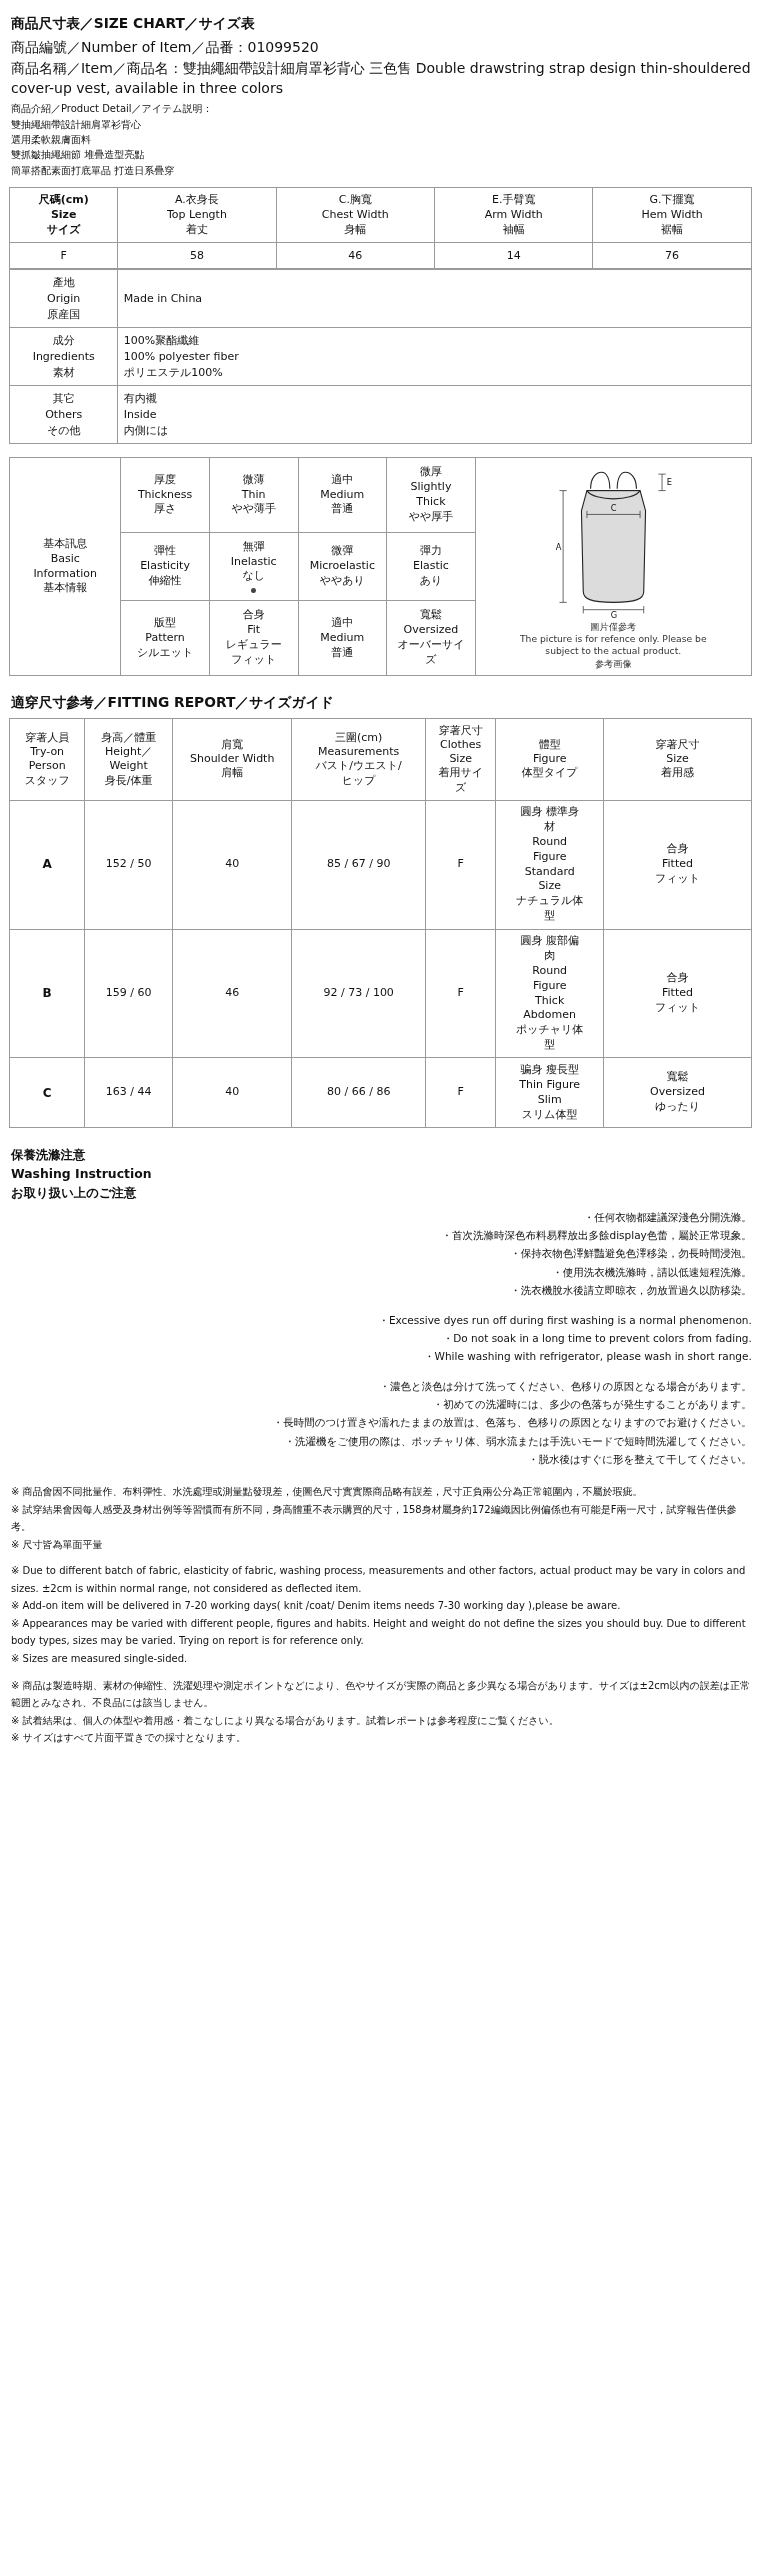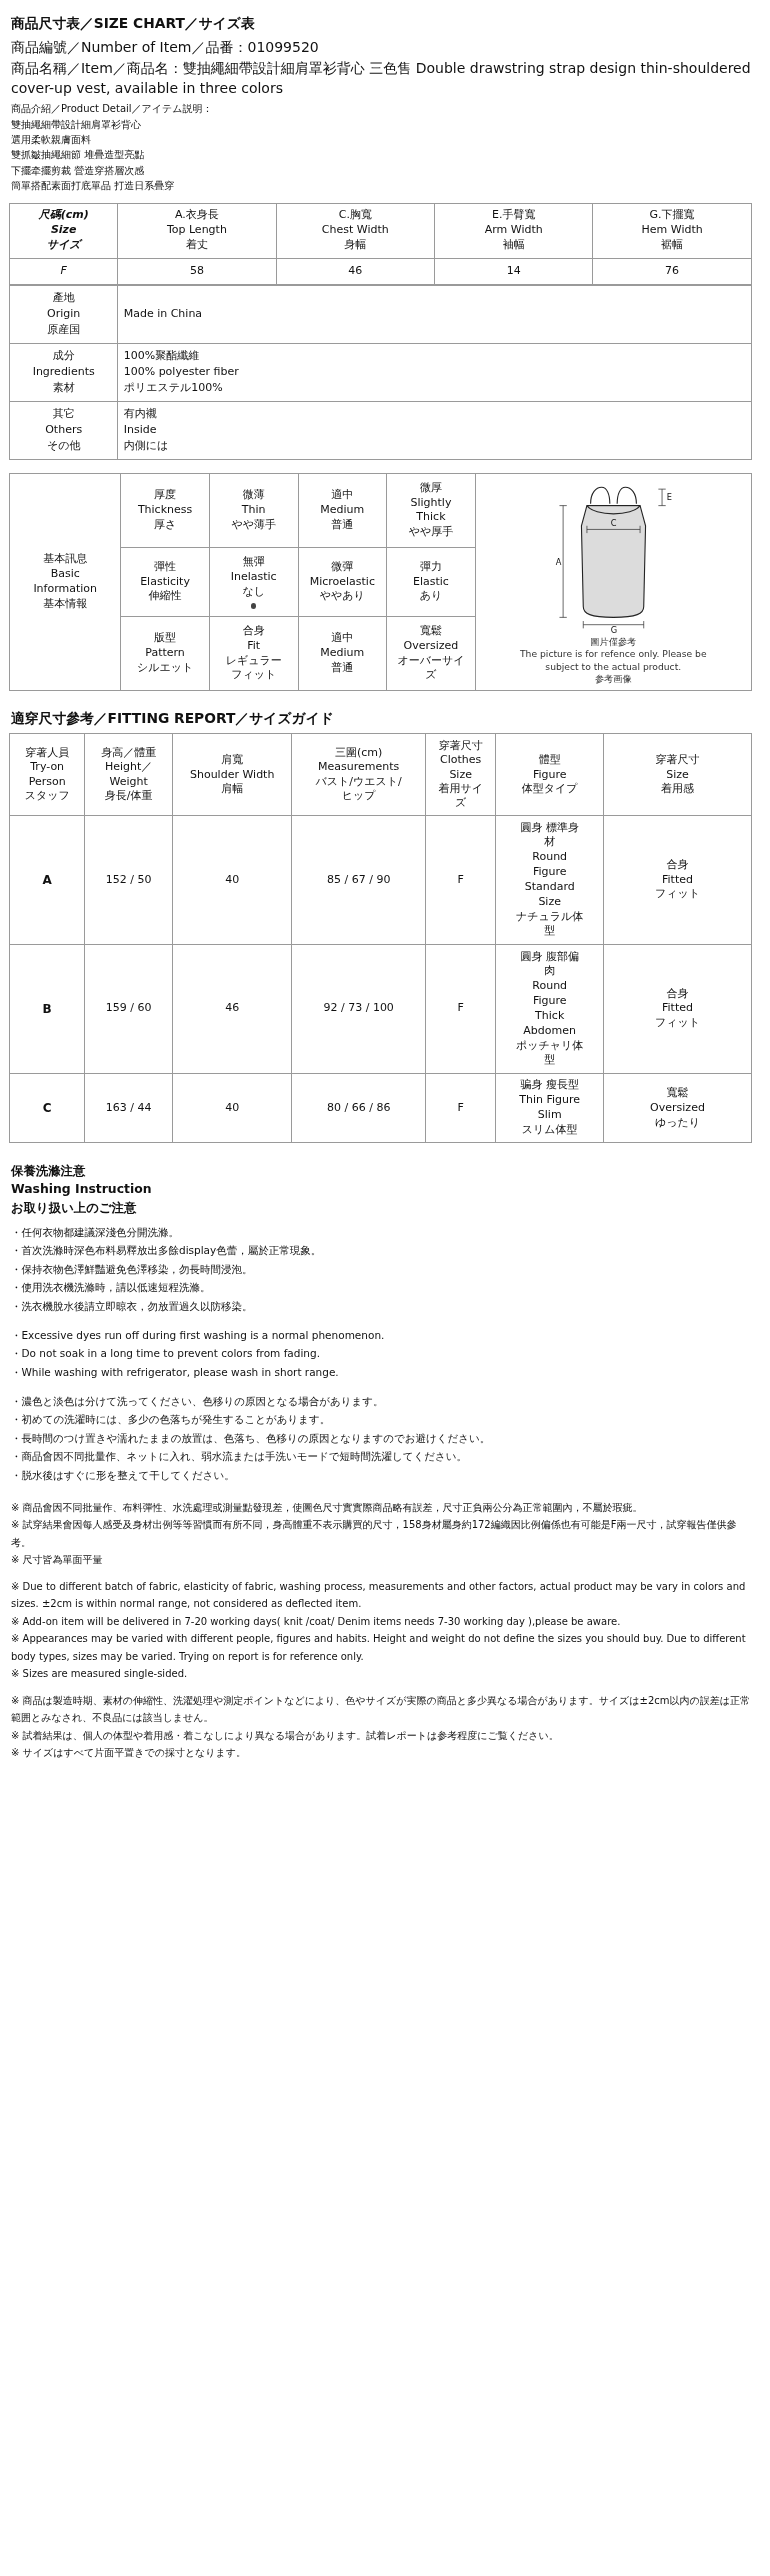--- a/index.html
+++ b/index.html
@@ -42,21 +42,21 @@
   }
   table.grid td, table.grid th {
     border: 0.9px solid #9a9a9a;
     padding: 4.6px 5.5px;
     vertical-align: middle;
     font-weight: normal;
     font-size: 11px;
   }
   .c { text-align: center; }
   .l { text-align: left; }
-  .b { font-weight: bold; font-style: italic; }
+  .b { font-weight: bold; }
 
   
   .size-table { margin-top: 5.5px; }
   .size-table td { height: 24px; }
   .size-head td { text-align: center; line-height: 1.35; font-size: 11px; }
 
   .meta-table td { font-size: 11.5px; }
   .meta-label { text-align: center; font-weight: bold; width: 108px; line-height: 1.45; }
 
   
@@ -103,20 +103,21 @@
   .wash-head {
     margin: 18.3px 0 5.5px 1.8px;
     font-size: 12.4px;
     font-weight: bold;
     line-height: 1.5;
   }
   .wash-list {
     margin: 0 0 11px 1.8px;
     font-size: 10.5px;
     line-height: 1.75;
+    text-align: right;
   }
   .wash-list div { margin: 0; }
 
   .notes {
     margin: 14.7px 0 0 1.8px;
     font-size: 10px;
     line-height: 1.75;
   }
   .notes div { margin: 0; }
   .notes .para { margin-bottom: 9.2px; }
@@ -133,21 +134,20 @@
   <div class="info-lines">
     <div>商品編號／Number of Item／品番：01099520</div>
     <div>商品名稱／Item／商品名：雙抽繩細帶設計細肩罩衫背心 三色售 Double drawstring strap design thin-shouldered cover-up vest, available in three colors</div>
   </div>
 
   <div class="detail-block">
     <div>商品介紹／Product Detail／アイテム説明：</div>
     <div>雙抽繩細帶設計細肩罩衫背心</div>
     <div>選用柔軟親膚面料</div>
     <div>雙抓皺抽繩細節 堆疊造型亮點</div>
-    <div>下擺牵擺剪裁 營造穿搭層次感</div>
     <div>簡單搭配素面打底單品 打造日系疊穿</div>
   </div>
 
   <table class="grid size-table">
     <colgroup>
       <col style="width:108px">
         <col>
         <col>
         <col>
         <col>
@@ -452,21 +452,21 @@
   <div class="wash-list">
     <div>・Excessive dyes run off during first washing is a normal phenomenon.</div>
     <div>・Do not soak in a long time to prevent colors from fading.</div>
     <div>・While washing with refrigerator, please wash in short range.</div>
   </div>
 
   <div class="wash-list">
     <div>・濃色と淡色は分けて洗ってください、色移りの原因となる場合があります。</div>
     <div>・初めての洗濯時には、多少の色落ちが発生することがあります。</div>
     <div>・長時間のつけ置きや濡れたままの放置は、色落ち、色移りの原因となりますのでお避けください。</div>
-    <div>・商品會因不同批量作、ネットに入れ、弱水流または手洗いモードで短時間洗濯してください。</div>
+    <div>・洗濯機をご使用の際は、ポッチャリ体、弱水流または手洗いモードで短時間洗濯してください。</div>
     <div>・脱水後はすぐに形を整えて干してください。</div>
   </div>
 
   <div class="notes">
     <div class="para">
       <div>※ 商品會因不同批量作、布料彈性、水洗處理或測量點發現差，使圖色尺寸實實際商品略有誤差，尺寸正負兩公分為正常範圍內，不屬於瑕疵。</div>
       <div>※ 試穿結果會因每人感受及身材出例等等習慣而有所不同，身高體重不表示購買的尺寸，158身材屬身約172編織因比例偏係也有可能是F兩一尺寸，試穿報告僅供參考。</div>
       <div>※ 尺寸皆為單面平量</div>
     </div>
     <div class="para">

